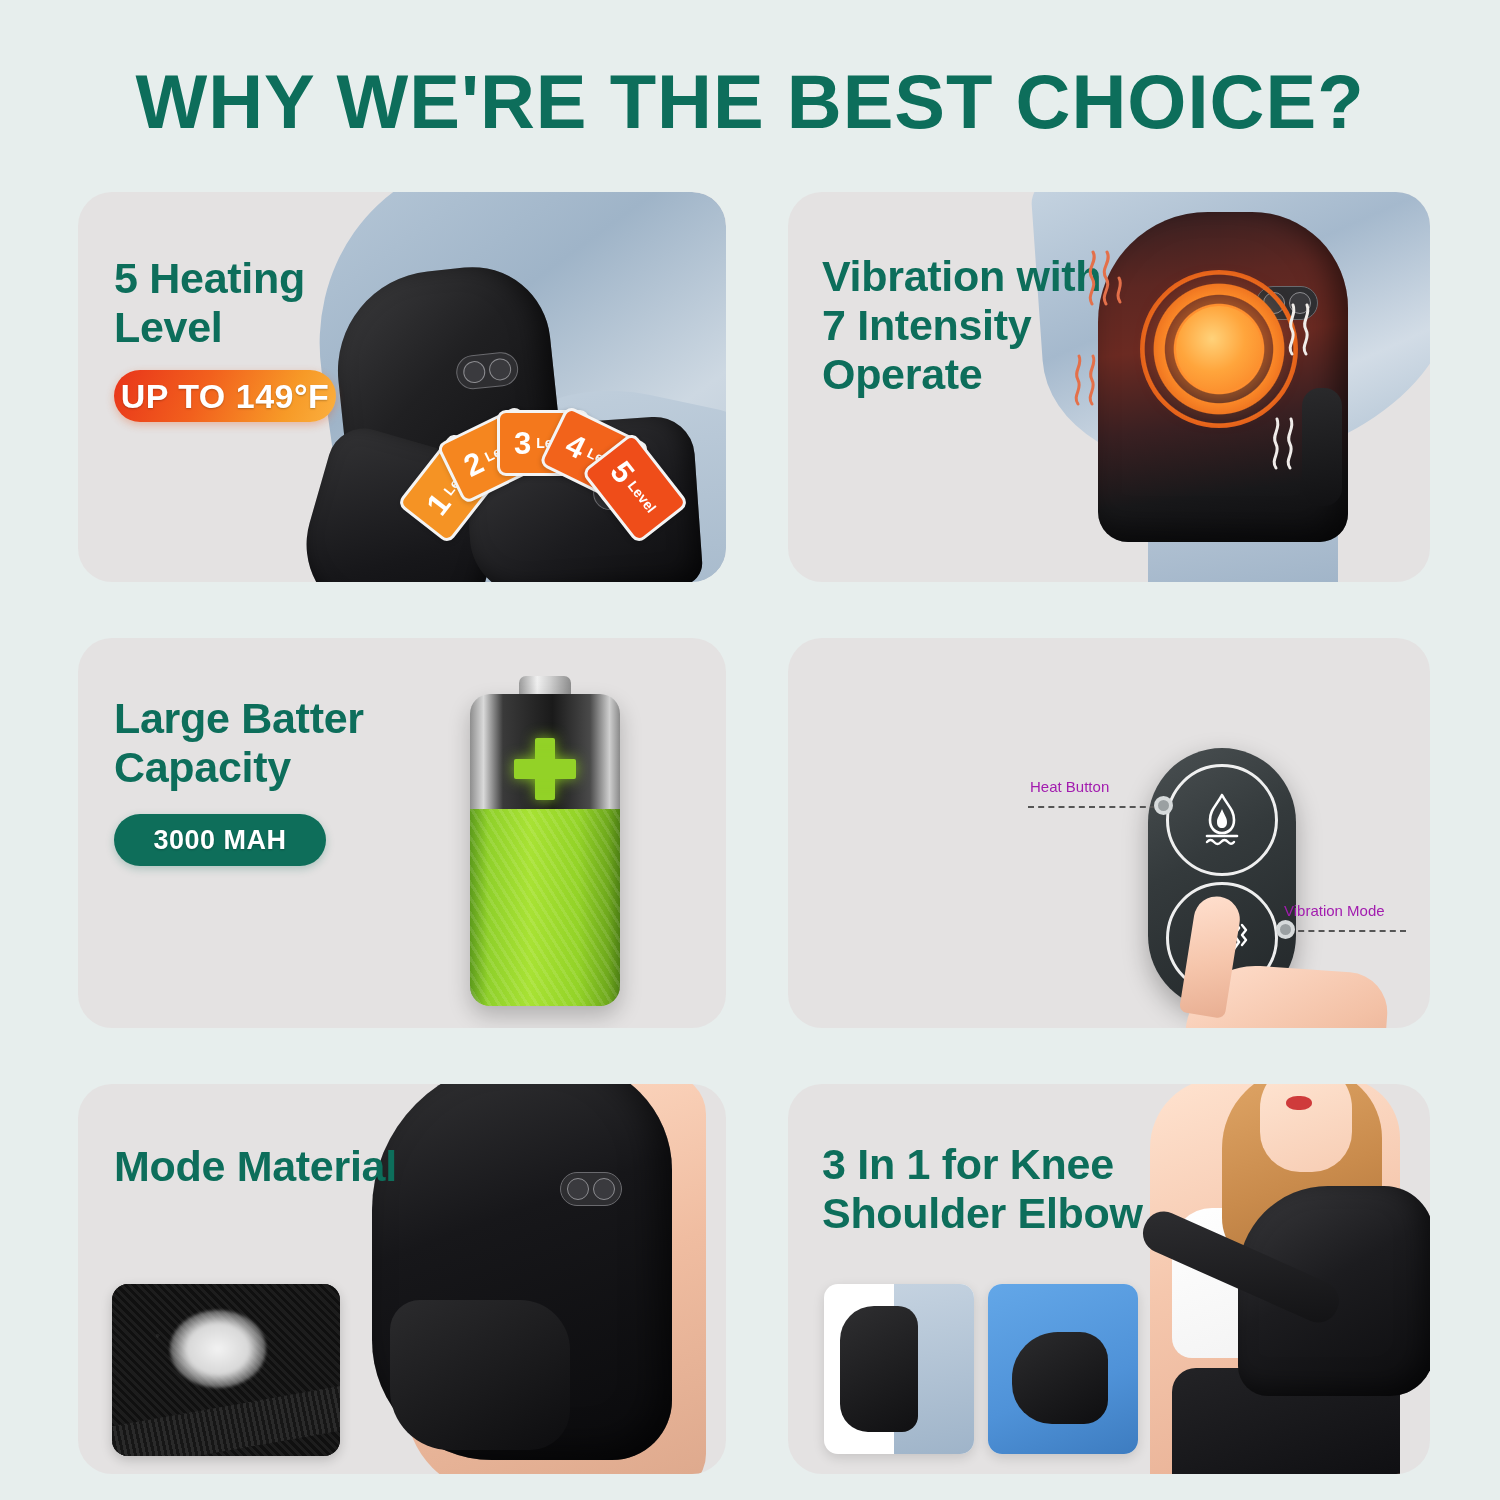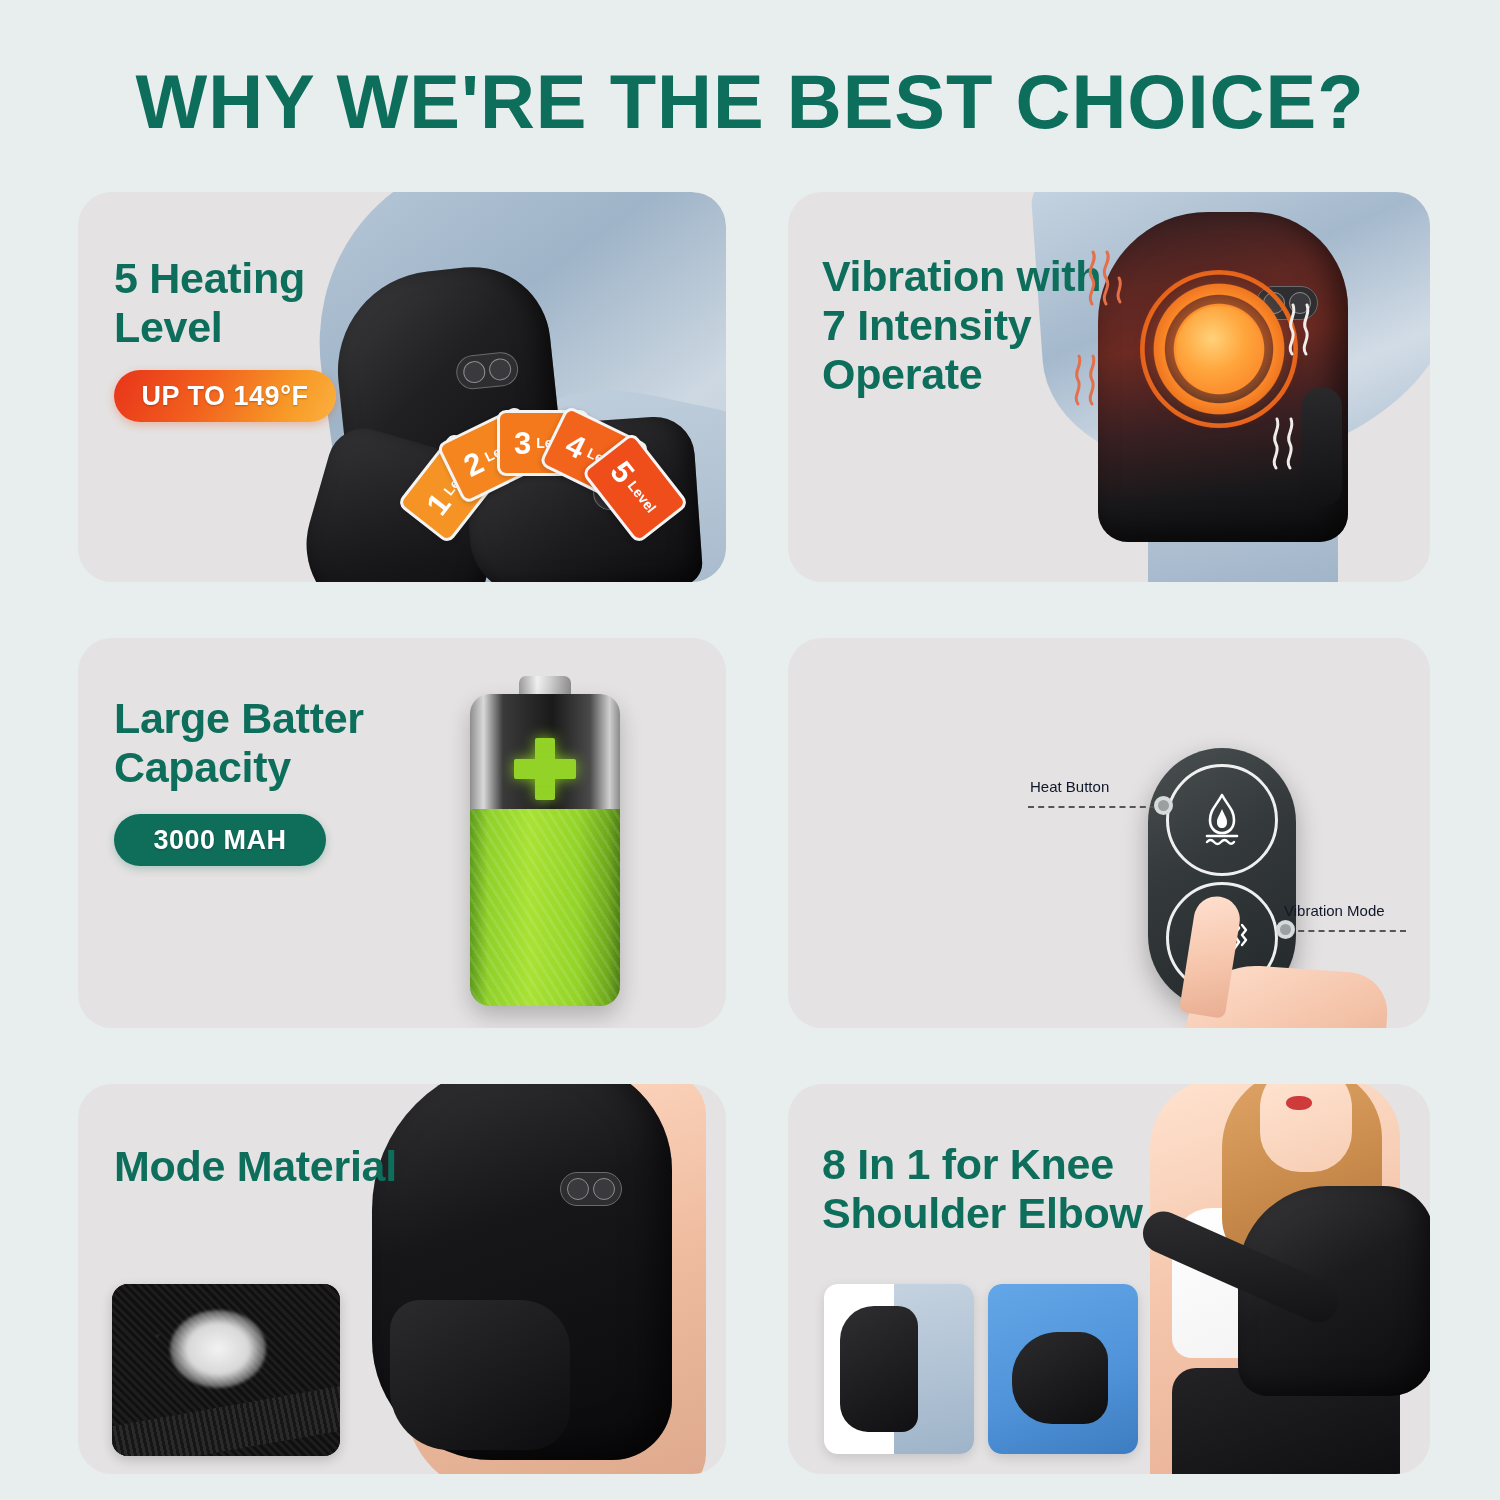--- a/index.html
+++ b/index.html
@@ -70,21 +70,21 @@
     justify-content: center;
     color: #ffffff;
     font-weight: 700;
     letter-spacing: 0.5px;
     border-radius: 40px;
     text-shadow: 0 1px 2px rgba(0,0,0,.25);
   }
   .badge-heat {
     left: 36px; top: 178px;
     width: 222px; height: 52px;
-    font-size: 27px;
+    font-size: 34px;
     background: linear-gradient(115deg, #e8341a 0%, #f2601d 40%, #f79a27 78%, #fbb040 100%);
     box-shadow: 0 3px 8px rgba(230,80,20,.30);
   }
   .badge-batt {
     left: 36px; top: 176px;
     width: 212px; height: 52px;
     font-size: 27px;
     background: #0e6e5a;
     box-shadow: 0 3px 8px rgba(14,110,90,.26);
   }
@@ -286,21 +286,21 @@
     width: 19px; height: 19px;
     border-radius: 50%;
     background: #9aa0a2;
     border: 4px solid #d6dadb;
     z-index: 6;
   }
   .callout {
     position: absolute;
     z-index: 6;
     font-size: 15px;
-    color: #0f172a;
+    color: #a21caf;
     white-space: nowrap;
   }
   .dashline {
     position: absolute;
     height: 0;
     border-top: 2px dashed #555;
     z-index: 5;
   }
   .finger {
     position: absolute;
@@ -659,18 +659,18 @@
     <div class="thumb one">
       <div class="jean"></div>
       <div class="brc"></div>
     </div>
     <div class="thumb two">
       <div class="blue"></div>
       <div class="brc2"></div>
     </div>
 
     <div class="card-title" style="left:34px; top:56px;">
-      <div>8 In 1 for Knee</div>
+      <div>3 In 1 for Knee</div>
       <div>Shoulder Elbow</div>
     </div>
   </div>
 
 </div>
 
 </body></html>

